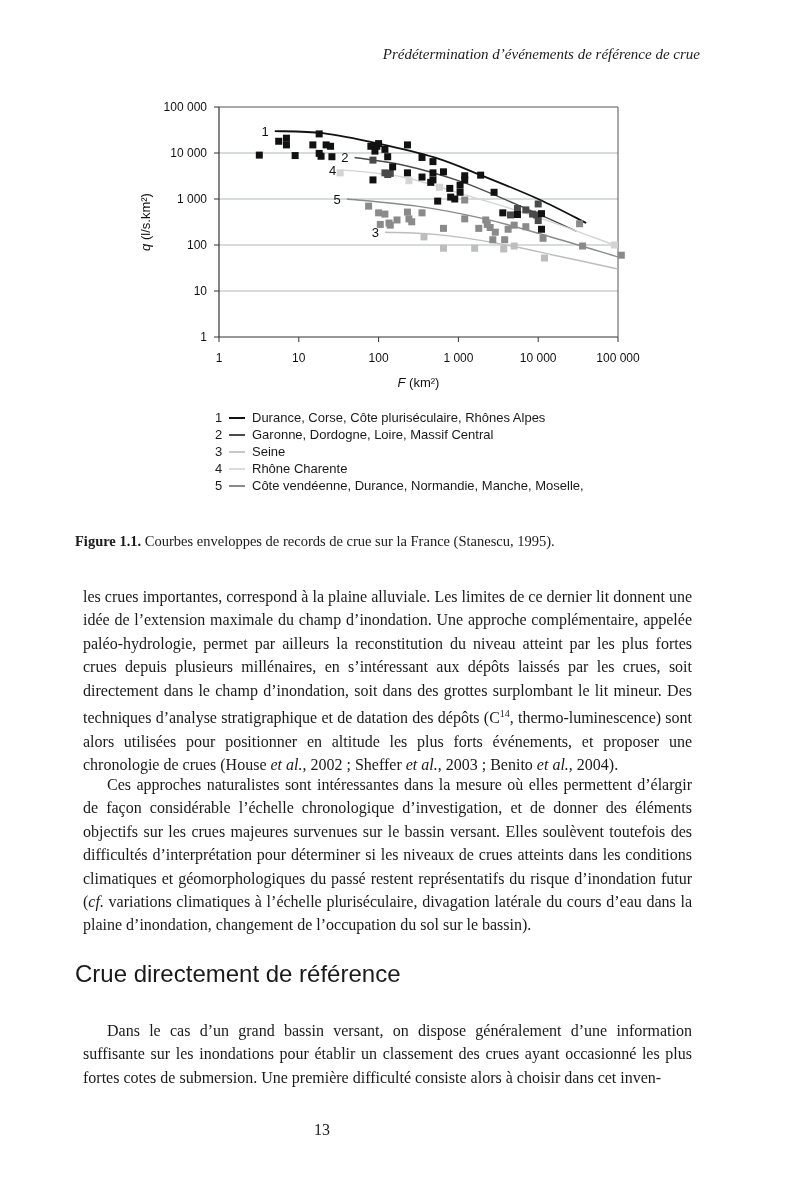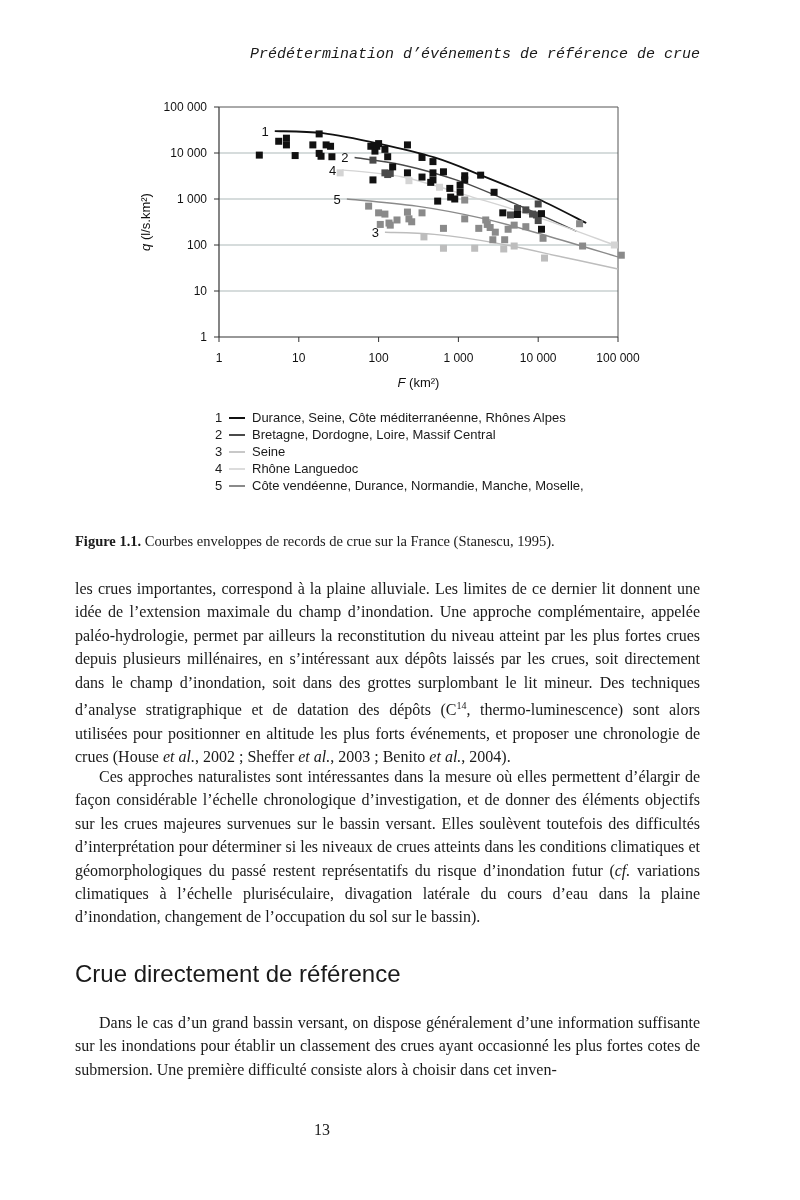--- a/index.html
+++ b/index.html
@@ -1,28 +1,28 @@
 <!DOCTYPE html>
 <html><head>
 <meta charset="utf-8">
 <style>
   html, body { margin:0; padding:0; background:#ffffff; }
   body { width:800px; height:1200px; position:relative; overflow:hidden; color:#1a1a1a; }
-  .running-head { position:absolute; right:100px; top:46px; font-family:Liberation Mono, monospace; font-style:italic; font-size:15px; }
+  .running-head { position:absolute; right:100px; top:46px; font-family:Liberation Serif, serif; font-style:italic; font-size:15px; }
   #chart { position:absolute; left:0; top:90px; width:800px; height:320px; }
   .legend { position:absolute; left:215px; top:409px; font-family:"Liberation Sans", sans-serif; font-size:13px; line-height:17px; }
   .legend-row { display:flex; align-items:center; }
   .legend-num { width:14px; }
   .legend-line { width:16px; height:2px; margin:0 7px 0 0; }
   .legend-text { }
   .legend-cont { padding-left:37px; }
   .caption { position:absolute; left:75px; top:533px; font-family:"Liberation Serif", serif; font-size:14.5px; }
   .caption b { font-weight:bold; }
   .body-text { position:absolute; left:75px; width:625px; font-family:"Liberation Serif", serif; font-size:16px; line-height:23.4px; text-align:justify; }
-  .body-text p { margin:0; }
+  .body-text p { margin:8px; }
   .indent { text-indent:24px; }
   .section-title { position:absolute; left:75px; top:960px; font-family:"Liberation Sans", sans-serif; font-size:24px; }
   .page-number { position:absolute; left:0; width:644px; top:1121px; text-align:center; font-family:"Liberation Serif", serif; font-size:16px; }
   sup { font-size:10px; }
 </style>
 </head>
 <body>
 
 <div class="running-head">Prédétermination d’événements de référence de crue</div>
 
@@ -172,36 +172,36 @@
       <text x="336.216629939152" y="174.86045104333903" text-anchor="end" font-size="13" font-family="Liberation Sans, sans-serif" fill="#111">4</text>
       <text x="340.84438730797143" y="204" text-anchor="end" font-size="13" font-family="Liberation Sans, sans-serif" fill="#111">5</text>
       <text x="378.9186634346005" y="237.17733435616987" text-anchor="end" font-size="13" font-family="Liberation Sans, sans-serif" fill="#111">3</text>
     </g>
 </svg>
 
 <div class="legend">
   <div class="legend-row">
     <span class="legend-num">1</span>
     <span class="legend-line" style="background:#111111"></span>
-    <span class="legend-text">Durance, Seine, Côte méditerranéenne, Rhônes Alpes</span>
+    <span class="legend-text">Durance, Corse, Côte pluriséculaire, Rhônes Alpes</span>
   </div>
   <div class="legend-row">
     <span class="legend-num">2</span>
     <span class="legend-line" style="background:#4a4a4a"></span>
-    <span class="legend-text">Bretagne, Dordogne, Loire, Massif Central</span>
+    <span class="legend-text">Garonne, Dordogne, Loire, Massif Central</span>
   </div>
   <div class="legend-row">
     <span class="legend-num">3</span>
     <span class="legend-line" style="background:#c8c8c8"></span>
     <span class="legend-text">Seine</span>
   </div>
   <div class="legend-row">
     <span class="legend-num">4</span>
     <span class="legend-line" style="background:#dcdcdc"></span>
-    <span class="legend-text">Rhône Languedoc</span>
+    <span class="legend-text">Rhône Charente</span>
   </div>
   <div class="legend-row">
     <span class="legend-num">5</span>
     <span class="legend-line" style="background:#8a8a8a"></span>
     <span class="legend-text">Côte vendéenne, Durance, Normandie, Manche, Moselle,</span>
   </div>
 </div>
 
 <div class="caption"><b>Figure 1.1.</b><span> Courbes enveloppes de records de crue sur la France (Stanescu, 1995).</span></div>
 

